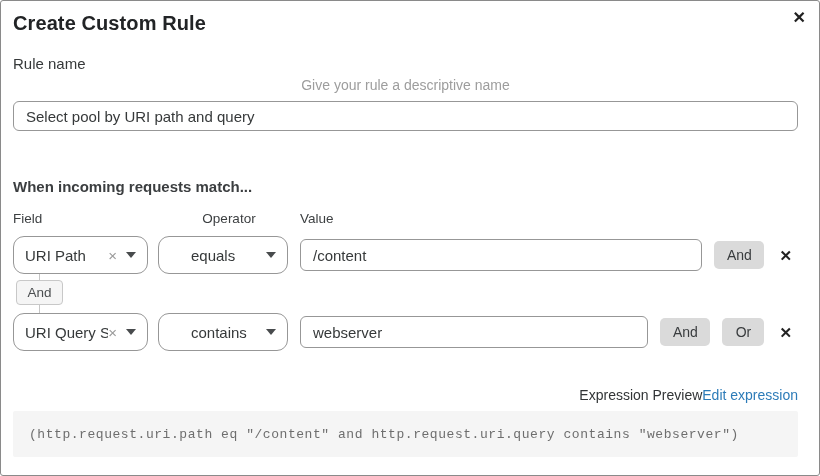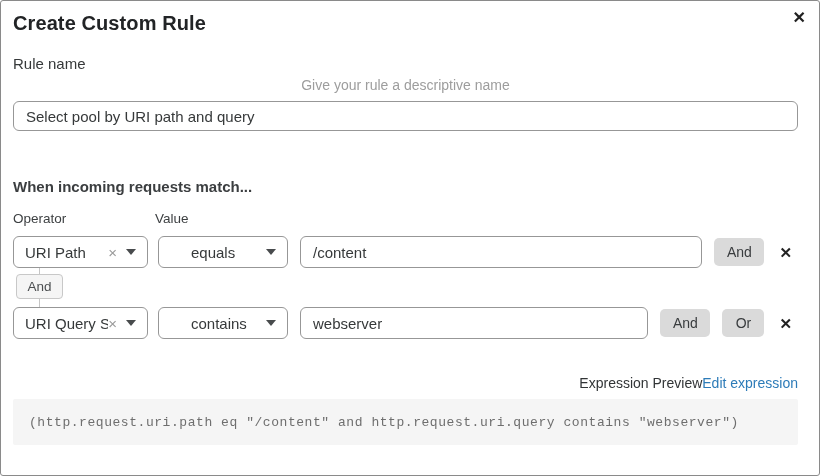--- a/index.html
+++ b/index.html
@@ -70,33 +70,33 @@
     font-weight: 700;
     color: #3b3e40;
   }
   .col-labels {
     display: flex;
     margin-top: 16px;
     font-size: 13.5px;
     color: #3c3f41;
   }
   .col-field { width: 145px; }
-  .col-operator { width: 142px; }
+  .col-operator { width: 142px; text-align: center; }
   .col-value { flex: 1; }
   .cond-row {
     display: flex;
     align-items: center;
     margin-top: 10px;
   }
   .select {
     display: flex;
     align-items: center;
-    height: 32px;
+    height: 38px;
     border: 1px solid #979797;
-    border-radius: 6px;
+    border-radius: 11px;
     padding: 0 11px;
     background: #fff;
     font-size: 15px;
     color: #36393a;
     cursor: pointer;
   }
   .select-field { width: 135px; margin-right: 10px; }
   .select-operator { width: 130px; margin-right: 12px; padding-left: 32px; }
   .select-text { white-space: nowrap; overflow: hidden; }
   .clear-x {
@@ -209,20 +209,21 @@
   <div class="dialog-inner">
     <div class="title">Create Custom Rule</div>
 
     <div class="rule-label">Rule name</div>
     <div class="rule-helper">Give your rule a descriptive name</div>
     <input class="text-input" type="text" value="Select pool by URI path and query" style="">
 
     <div class="section-heading">When incoming requests match...</div>
 
     <div class="col-labels">
+      <div class="col-field">Field</div>
       <div class="col-operator">Operator</div>
       <div class="col-value">Value</div>
     </div>
 
     <div class="cond-row">
       <div class="select select-field">
         <span class="select-text">URI Path</span>
         <span class="clear-x">×</span>
         <span class="caret"></span>
       </div>

